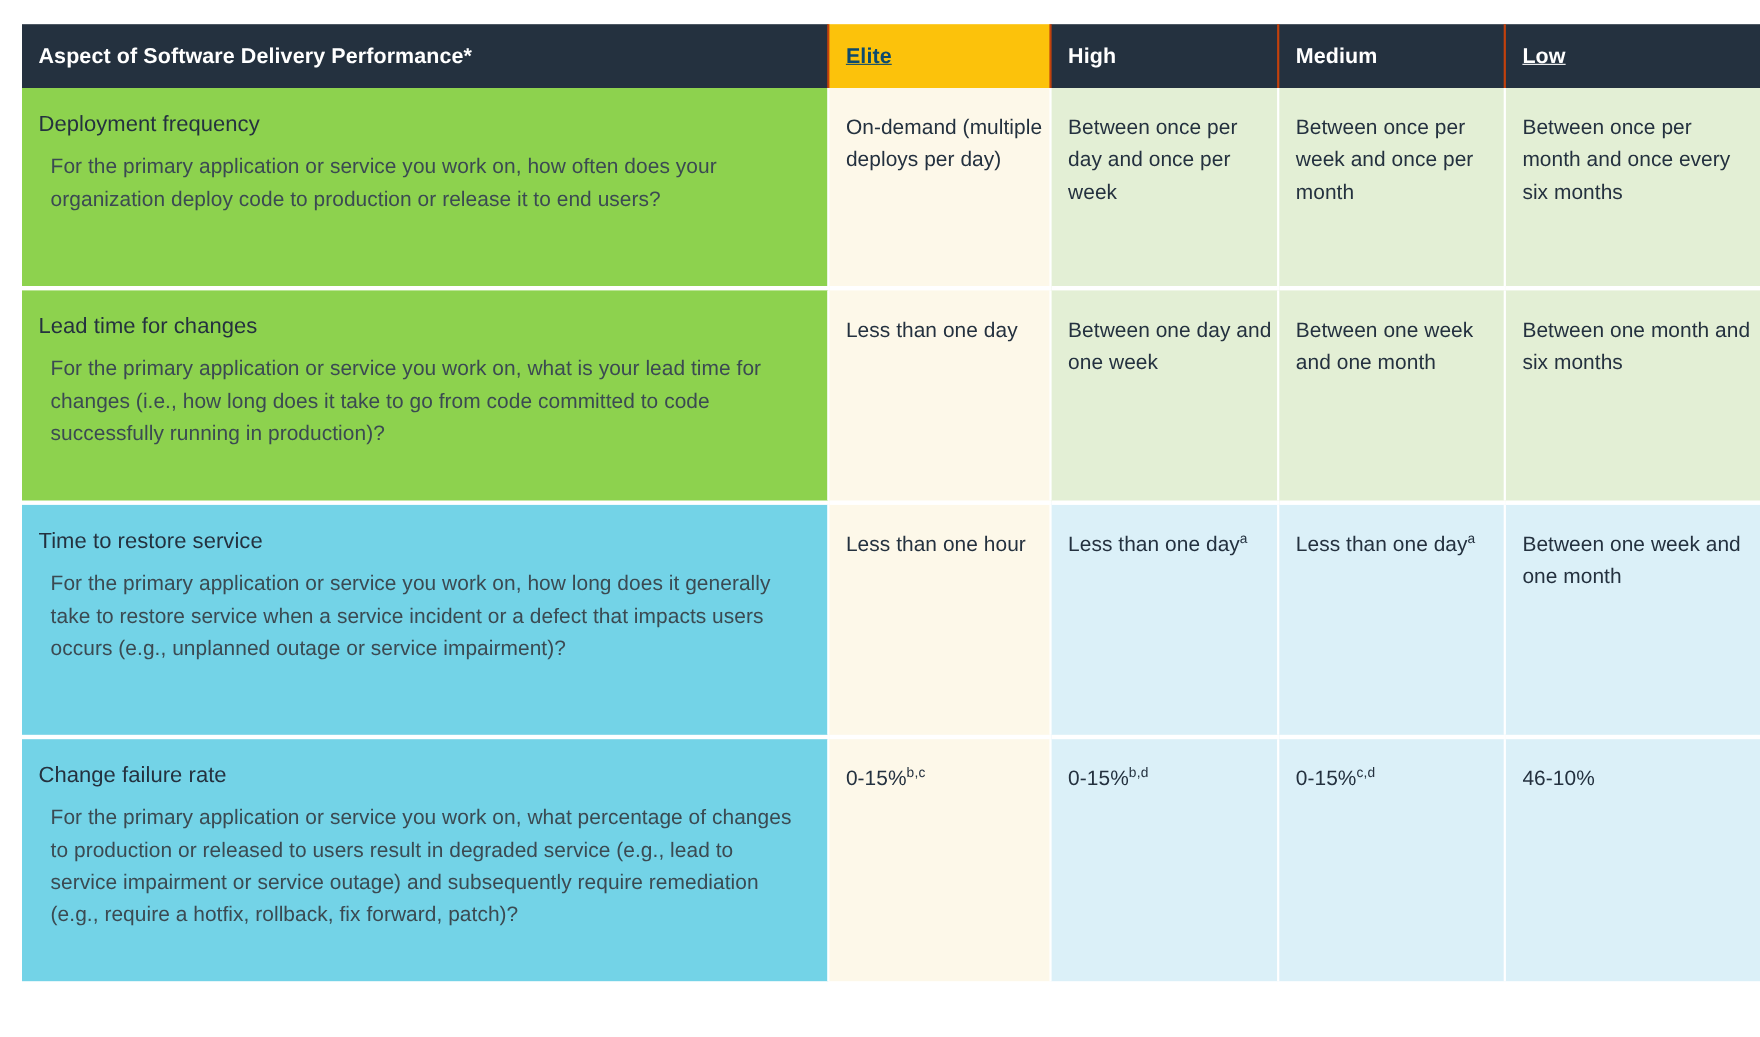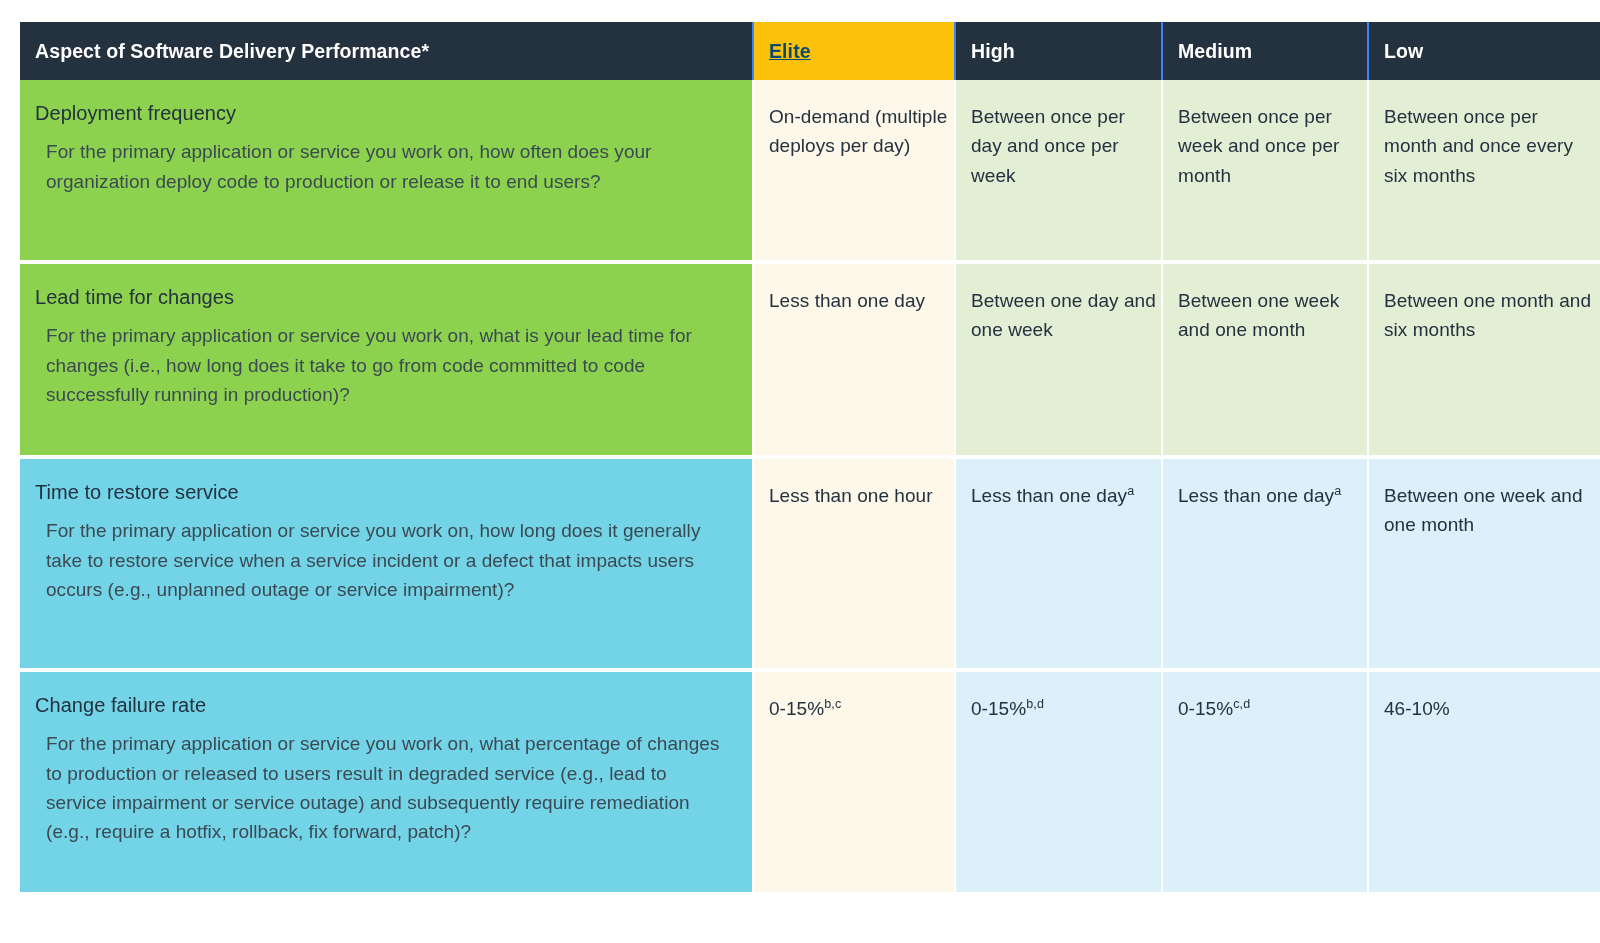--- a/index.html
+++ b/index.html
@@ -40,29 +40,29 @@
     background: #24313f;
     color: #ffffff;
     font-size: 19.5px;
     font-weight: bold;
     text-align: left;
     padding: 18px 0 17px 15px;
     vertical-align: middle;
     letter-spacing: 0.1px;
     height: 54px;
     box-sizing: border-box;
-    border-right: 2px solid #3b82f6;
+    border-right: 2px solid #c2410c;
   }
   thead th.th-aspect { padding-left: 15px; }
   thead th.th-elite {
     background: #fcc20b;
     color: #0c4a6e;
     text-decoration: underline;
   }
-  thead th.th-low { border-right: none; }
+  thead th.th-low { border-right: none; text-decoration: underline; }
 
   
   tbody td {
     vertical-align: top;
     padding: 22px 4px 20px 15px;
     box-sizing: border-box;
     border-bottom: 4px solid #ffffff;
     border-right: 2px solid #ffffff;
   }
   tbody td.td-low { border-right: none; }

